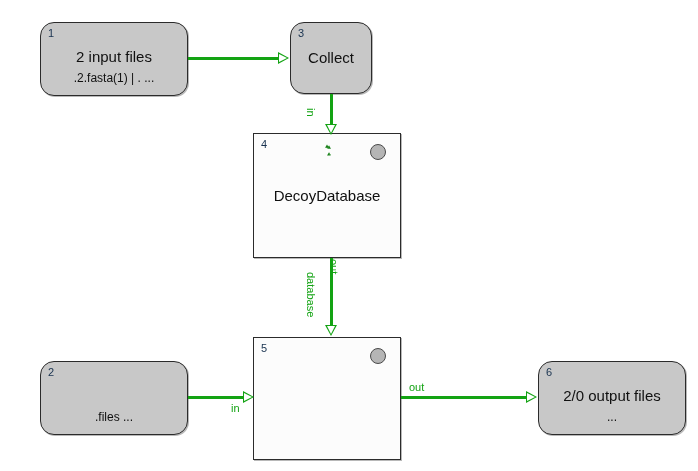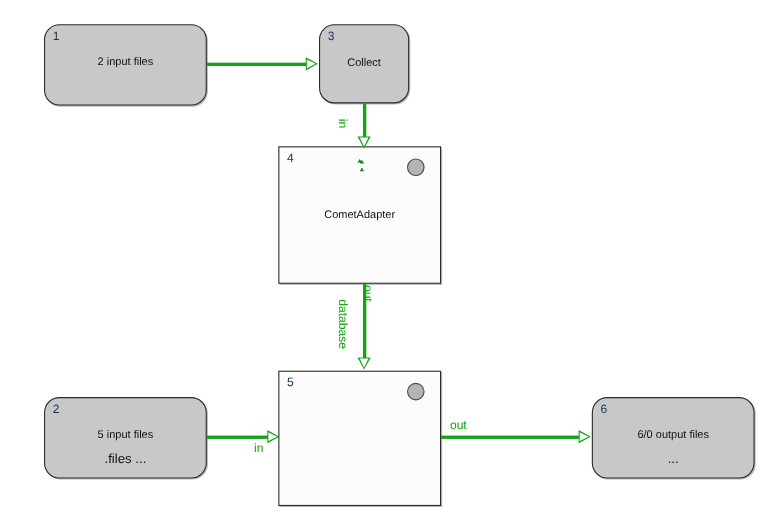--- a/index.html
+++ b/index.html
@@ -42,21 +42,21 @@
     font-size: 11px;
     line-height: 12px;
     color: #18324f;
   }
 
   .node-title {
     position: absolute;
     left: 0;
     width: 100%;
     text-align: center;
-    font-size: 10px;
+    font-size: 15px;
     line-height: 14px;
     color: #101010;
   }
   .io .node-title { top: 38%; }
   .tool .node-title { top: 50%; transform: translateY(-50%); }
 
   .node-sub {
     position: absolute;
     left: 0;
     width: 100%;
@@ -135,55 +135,55 @@
   }
 </style>
 </head>
 <body>
 
 <div id="canvas">
 
   <div class="node io" style="left:40px; top:22px; width:148px; height:74px;">
     <span class="node-index">1</span>
     <span class="node-title">2 input files</span>
+    <span class="node-sub">.2.fasta(1) | . ...</span>
   </div>
 
   <div class="node io" style="left:290px; top:22px; width:82px; height:72px;">
     <span class="node-index">3</span>
     <span class="node-title" style="top:50%; transform:translateY(-50%);">Collect</span>
   </div>
 
   <div class="node tool" style="left:253px; top:133px; width:148px; height:125px;">
     <span class="node-index">4</span>
     <span class="recycle-icon">
       <svg width="16" height="16" viewBox="0 0 24 24" fill="#178017">
         <path d="M12 2.2 L9.3 6.9 L11.0 7.9 L12 6.2 L13.0 7.9 L14.7 6.9 Z"></path>
         <path d="M6.0 8.6 L3.3 13.3 L5.0 14.3 L6.0 12.6 L7.0 14.3 L8.7 13.3 Z" transform="rotate(120 12 12)"></path>
         <path d="M6.0 8.6 L3.3 13.3 L5.0 14.3 L6.0 12.6 L7.0 14.3 L8.7 13.3 Z" transform="rotate(240 12 12)"></path>
         <path d="M11.1 8.6 L12.9 8.6 L12.9 12.2 L14.6 12.2 L12 15.8 L9.4 12.2 L11.1 12.2 Z" fill="#ffffff"></path>
       </svg>
     </span>
     <span class="status-dot"></span>
-    <span class="node-title">CometAdapter</span>
+    <span class="node-title">DecoyDatabase</span>
   </div>
 
   <div class="node io" style="left:40px; top:361px; width:148px; height:74px;">
     <span class="node-index">2</span>
-    <span class="node-title">5 input files</span>
     <span class="node-sub">.files ...</span>
   </div>
 
   <div class="node tool" style="left:253px; top:337px; width:148px; height:123px;">
     <span class="node-index">5</span>
     <span class="status-dot"></span>
   </div>
 
   <div class="node io" style="left:538px; top:361px; width:148px; height:74px;">
     <span class="node-index">6</span>
-    <span class="node-title">6/0 output files</span>
+    <span class="node-title">2/0 output files</span>
     <span class="node-sub">...</span>
   </div>
 
   <div class="edge-line edge-h" style="left:188px; top:57px; width:92px;"></div>
   <div class="arrowhead arrow-right" style="left:278px; top:52px;"></div>
   <div class="arrowhead arrow-right-inner" style="left:279px; top:54px;"></div>
 
   <div class="edge-line edge-v" style="left:330px; top:94px; height:33px;"></div>
   <div class="arrowhead arrow-down" style="left:325px; top:124px;"></div>
   <div class="arrowhead arrow-down-inner" style="left:327px; top:125px;"></div>

